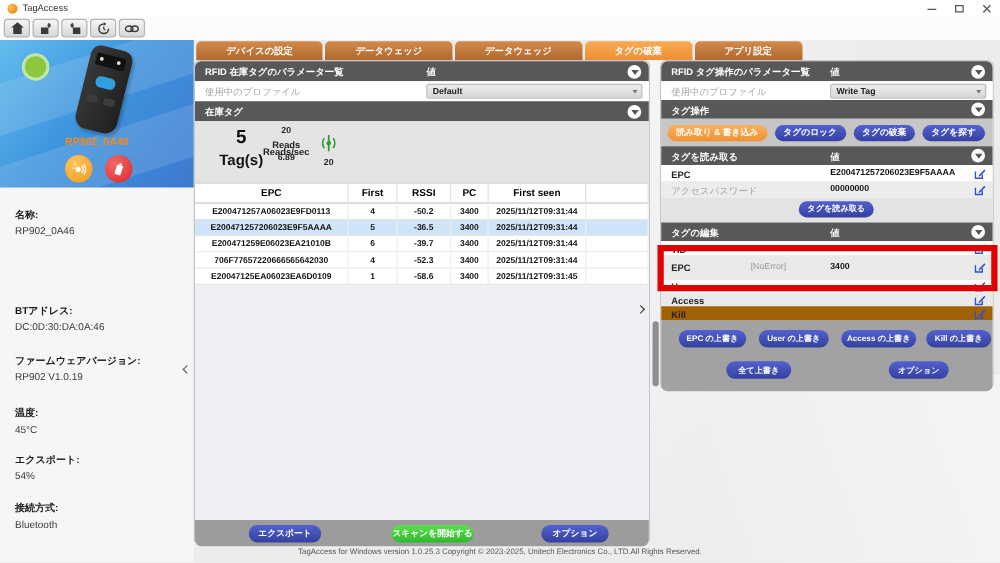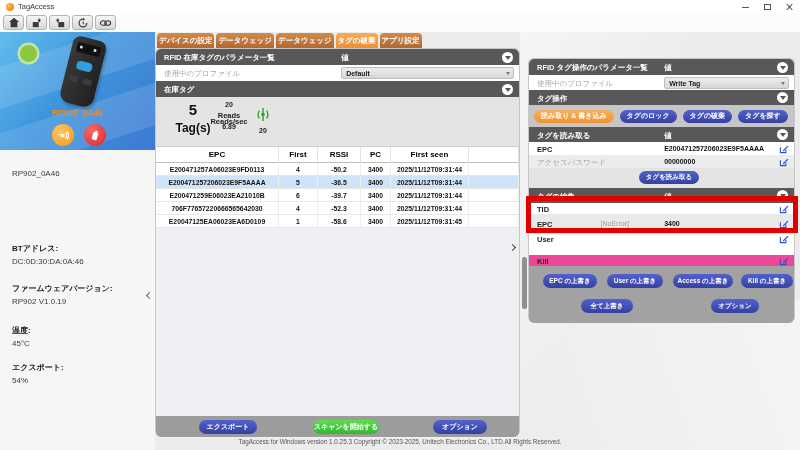--- a/index.html
+++ b/index.html
@@ -51,21 +51,21 @@
   .sb-info .lbl { font-size:8px; font-weight:bold; color:#1a1a1a; }
   .sb-info .val { font-size:8px; color:#3a3a3a; margin-top:3px; }
   .collapse { position:absolute; left:147px; top:258px; width:8px; height:12px; }
   .chev-l { display:block; width:5px; height:5px; border-left:1.5px solid #666; border-bottom:1.5px solid #666; transform:rotate(45deg); margin-top:3px; }
   .expander { position:absolute; left:510px; top:242px; width:9px; height:12px; }
   .chev-r { display:block; width:5px; height:5px; border-right:1.5px solid #444; border-top:1.5px solid #444; transform:rotate(45deg); margin-top:3px; }
   .vscroll { position:absolute; left:522px; top:257px; width:5px; height:52px; border-radius:2.5px; background:#8f8f8f; }
 
   
   .tabs { position:absolute; left:157px; top:33px; height:15px; display:flex; gap:2px; }
-  .tab { height:15px; padding:0 2px; border-radius:4px 4px 0 0; color:#fff; font-size:7.5px; font-weight:bold;
+  .tab { height:15px; padding:0 24px; border-radius:4px 4px 0 0; color:#fff; font-size:7.5px; font-weight:bold;
          display:flex; align-items:center; background:linear-gradient(#d18a4c,#b3682e); white-space:nowrap; }
   .tab.active { background:linear-gradient(#f7ab54,#ee8f33); }
 
   
   .panel { position:absolute; background:#fff; border:1px solid #c6c6c6; }
   .hdrbar { position:absolute; left:0; width:100%; height:16px; background:#58585a; color:#fff; }
   .hdrbar .t { position:absolute; left:8px; top:4px; font-size:7.5px; font-weight:bold; }
   .hdrbar .v { position:absolute; left:51%; top:4px; font-size:7.5px; font-weight:bold; }
   .hdrbar.rounded { border-radius:5px 5px 0 0; }
   .chevcirc { position:absolute; right:6px; top:2.5px; width:11px; height:11px; border-radius:50%; background:#fff;
@@ -93,21 +93,21 @@
   .tblhead div { font-size:8px; font-weight:bold; text-align:center; border-right:1px solid #e2e2e2; height:16px; line-height:16px; }
   .trow { position:absolute; left:0; width:100%; height:13px; display:grid; grid-template-columns:123px 39px 43px 30px 78px 1fr;
           border-bottom:1px solid #e6e6e6; background:#fff; }
   .trow div { font-size:6.8px; font-weight:bold; color:#111; text-align:center; line-height:13px; border-right:1px solid #eee; overflow:hidden; }
   .trow.sel { background:#cfe4f8; }
   .tbl-void { position:absolute; left:0; top:179px; width:100%; height:210px; background:#eef0f4; }
   .inv-foot { position:absolute; left:0; top:367px; width:100%; height:21px; background:#9c9c9c; border-radius:0 0 5px 5px; }
   .inv-foot .pill { position:absolute; top:3.5px; height:14px; }
 
   
-  .op { left:528px; top:48px; width:267px; height:264px; border-radius:5px 5px 5px 5px;margin-top:10px; }
+  .op { left:528px; top:48px; width:267px; height:264px; border-radius:5px 5px 5px 5px; }
   .modes { position:absolute; left:0; top:46px; width:100%; height:22px; background:#c6c6c6; display:flex; align-items:center; gap:6px; padding:0 5px; }
   .modes .pill { height:13px; padding:0 7px; flex:0 0 auto; }
   .oprow { position:absolute; left:0; width:100%; }
   .oprow .k { position:absolute; left:8px; top:3px; font-size:7.5px; font-weight:bold; color:#222; }
   .oprow .k.grey { color:#a5a5a5; font-weight:normal; }
   .oprow .vv { position:absolute; left:51%; top:3px; font-size:7px; font-weight:bold; color:#111; }
   .oprow .st { position:absolute; left:27%; top:3px; font-size:7px; color:#9a9a9a; }
   .readband { position:absolute; left:0; top:109px; width:100%; height:20px; background:#e3e3e3; }
   .opbtns { position:absolute; left:0; top:207px; width:100%; height:57px; background:#a2a2a2; border-radius:0 0 5px 5px; }
   .opbtns .pill { position:absolute; height:14px; }
@@ -196,37 +196,42 @@
         <svg width="12" height="13" viewBox="0 0 13 14">
           <g transform="rotate(18 6.5 7)">
               <rect x="4" y="3.2" width="5.4" height="8.6" rx="1" fill="#fff"></rect>
           <rect x="5.6" y="1.6" width="2.2" height="1.8" rx=".5" fill="#fff"></rect>
             </g>
           </svg>
       </div>
     </div>
 
     <div class="sb-info" style="top:134px;">
+      <div class="lbl">名称:</div>
       <div class="val">RP902_0A46</div>
     </div>
     <div class="sb-info" style="top:211px;">
       <div class="lbl">BTアドレス:</div>
       <div class="val">DC:0D:30:DA:0A:46</div>
     </div>
     <div class="sb-info" style="top:251px;">
       <div class="lbl">ファームウェアバージョン:</div>
       <div class="val">RP902 V1.0.19</div>
     </div>
     <div class="sb-info" style="top:293px;">
       <div class="lbl">温度:</div>
       <div class="val">45°C</div>
     </div>
     <div class="sb-info" style="top:330px;">
       <div class="lbl">エクスポート:</div>
       <div class="val">54%</div>
+    </div>
+    <div class="sb-info" style="top:369px;">
+      <div class="lbl">接続方式:</div>
+      <div class="val">Bluetooth</div>
     </div>
     <div class="collapse">
         <i class="chev-l"></i>
       </div>
   </div>
 
   <div class="tabs">
     <div class="tab">デバイスの設定</div>
     <div class="tab">データウェッジ</div>
     <div class="tab">データウェッジ</div>
@@ -413,21 +418,28 @@
         <path d="M4.5 6.8 L9.3 1.8 l1 1 L5.5 7.8 l-1.4.4 z" fill="#2b50d4"></path>
         </svg>
     </div>
     <div class="oprow" style="top:175px; height:10px; background:#fff;">
       <div class="k" style="top:1px;">User</div>
       <svg class="editic" style="top:0px;" viewBox="0 0 11 11">
         <path d="M1.5 3.5 v6 h6 v-3.5" fill="none" stroke="#2b50d4" stroke-width="1.2"></path>
         <path d="M4.5 6.8 L9.3 1.8 l1 1 L5.5 7.8 l-1.4.4 z" fill="#2b50d4"></path>
         </svg>
     </div>
-    <div class="oprow" style="top:196px; height:11px; background:#ec4899;">
+    <div class="oprow" style="top:185px; height:11px; background:#e9e9e9;">
+      <div class="k" style="top:2px;">Access</div>
+      <svg class="editic" style="top:0.5px;" viewBox="0 0 11 11">
+        <path d="M1.5 3.5 v6 h6 v-3.5" fill="none" stroke="#2b50d4" stroke-width="1.2"></path>
+        <path d="M4.5 6.8 L9.3 1.8 l1 1 L5.5 7.8 l-1.4.4 z" fill="#2b50d4"></path>
+        </svg>
+    </div>
+    <div class="oprow" style="top:196px; height:11px; background:#a16207;">
       <div class="k" style="top:2px;">Kill</div>
       <svg class="editic" style="top:0.5px;" viewBox="0 0 11 11">
         <path d="M1.5 3.5 v6 h6 v-3.5" fill="none" stroke="#2b50d4" stroke-width="1.2"></path>
         <path d="M4.5 6.8 L9.3 1.8 l1 1 L5.5 7.8 l-1.4.4 z" fill="#2b50d4"></path>
         </svg>
     </div>
 
     <div class="opbtns">
       <button class="pill" style="left:14px;  top:8px; width:54px; font-size:6.5px;">EPC の上書き</button>
       <button class="pill" style="left:78px;  top:8px; width:56px; font-size:6.5px;">User の上書き</button>

